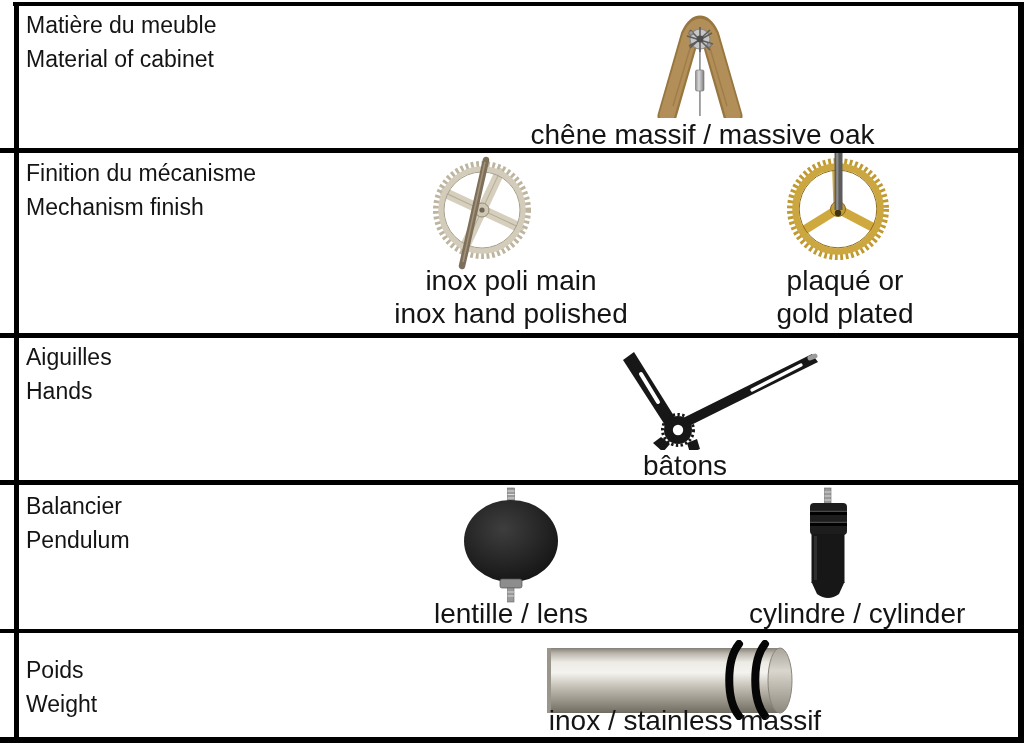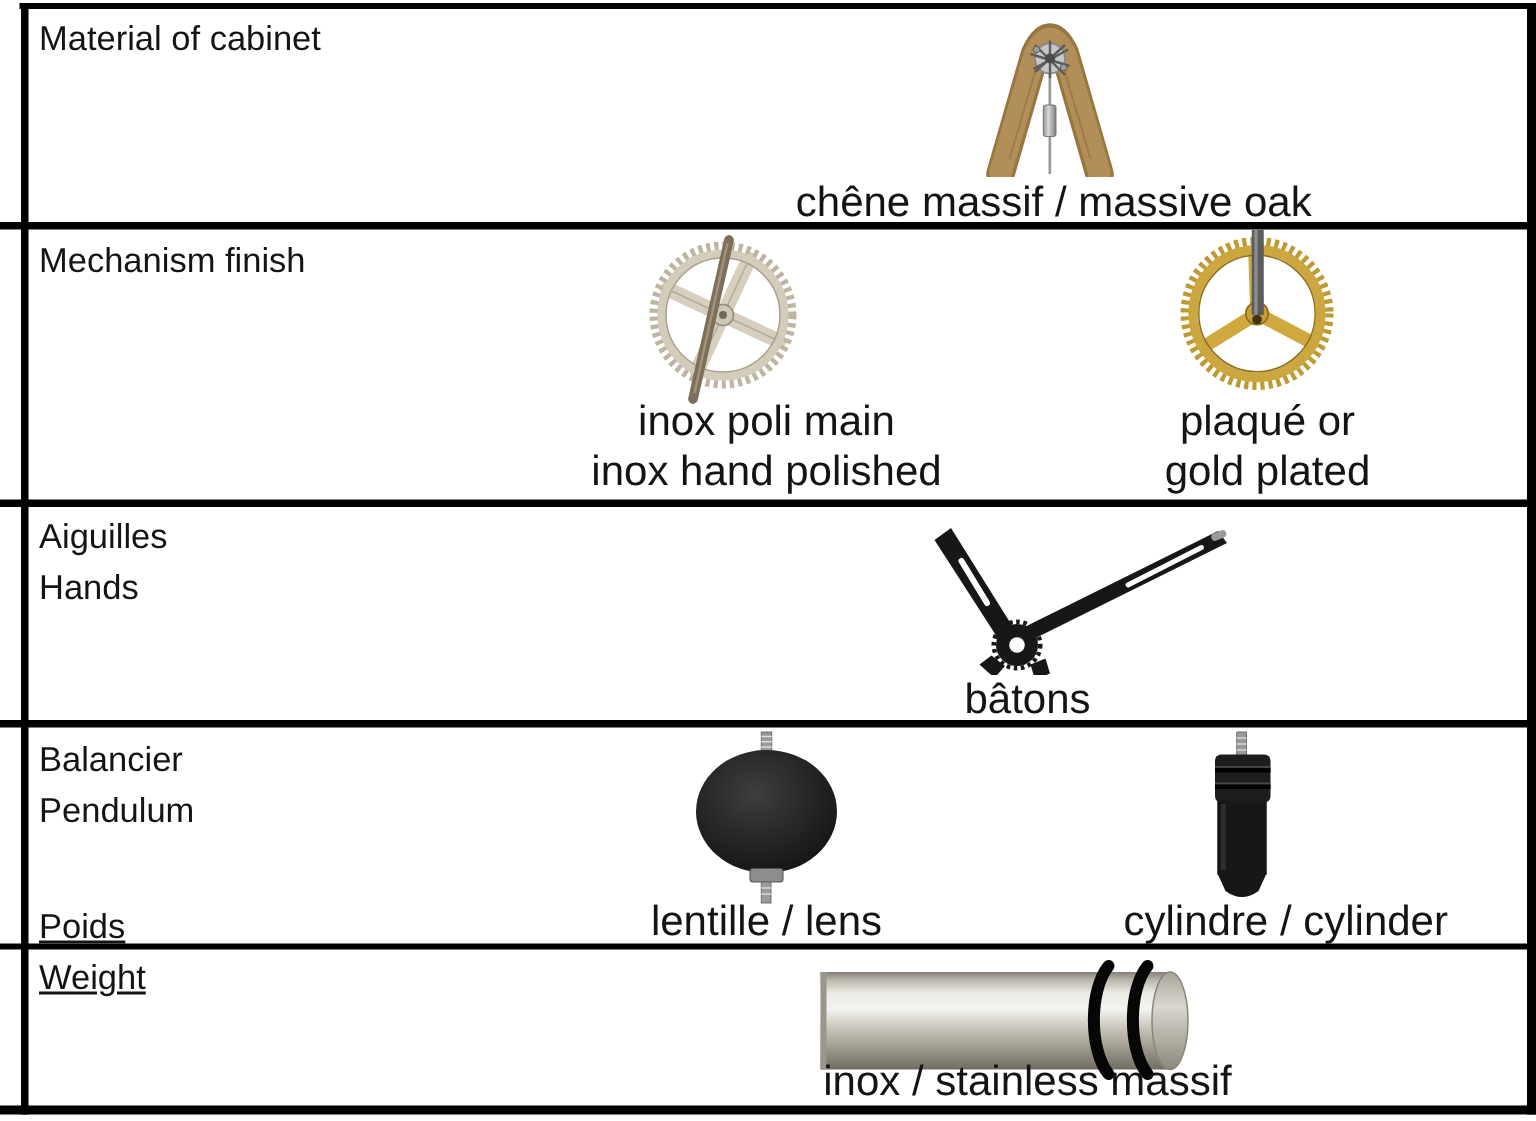--- a/index.html
+++ b/index.html
@@ -36,20 +36,21 @@
   <div class="hline" style="left:13px;top:2px;width:1011px;height:4px;"></div>
   <div class="hline" style="left:0;top:148px;width:1024px;height:5px;"></div>
   <div class="hline" style="left:0;top:333px;width:1024px;height:5px;"></div>
   <div class="hline" style="left:0;top:480px;width:1024px;height:5px;"></div>
   <div class="hline" style="left:0;top:629px;width:1024px;height:4px;"></div>
   <div class="hline" style="left:0;top:737px;width:1024px;height:6px;"></div>
   <div class="vline" style="left:14px;top:2px;width:5px;height:741px;"></div>
   <div class="vline" style="left:1018px;top:2px;width:6px;height:741px;"></div>
 
   <div class="label" style="top:8px;">
+    <div>Matière du meuble</div>
     <div>Material of cabinet</div>
   </div>
 
   <svg class="art" style="left:635px;top:6px;" width="130" height="112" viewBox="0 0 130 112">
     <defs>
       <linearGradient id="wgt" x1="0" y1="0" x2="1" y2="0">
         <stop offset="0" stop-color="#8f8f8f"></stop>
           <stop offset="0.4" stop-color="#d9d9d9"></stop>
           <stop offset="1" stop-color="#7d7d7d"></stop>
       </linearGradient>
@@ -64,20 +65,21 @@
 
     <circle cx="65" cy="33" r="10" fill="#c7c7c7" stroke="#8a8a8a" stroke-width="1.2"></circle>
     <path d="M52,30 L78,38 M54,40 L77,27 M65,21 L65,46 M55,24 L75,44 M75,24 L55,42" stroke="#5d5d5d" stroke-width="1.6"></path>
     <circle cx="65" cy="33" r="3.4" fill="#4c4c4c"></circle>
     <circle cx="56" cy="27" r="2.2" fill="#9b9b9b" stroke="#555" stroke-width="0.6"></circle>
     <circle cx="74" cy="39" r="2.2" fill="#9b9b9b" stroke="#555" stroke-width="0.6"></circle>
   </svg>
   <div class="caption" style="left:520px;top:118px;width:365px;">chêne massif / massive oak</div>
 
   <div class="label" style="top:156px;">
+    <div>Finition du mécanisme</div>
     <div>Mechanism finish</div>
   </div>
 
   <svg class="art" style="left:425px;top:156px;" width="125" height="114" viewBox="0 0 125 114">
     <g transform="rotate(25 57 54)">
       <line x1="16" y1="54" x2="98" y2="54" stroke="#d6cfbd" stroke-width="10" stroke-linecap="round"></line>
       <line x1="57" y1="13" x2="57" y2="95" stroke="#d6cfbd" stroke-width="10" stroke-linecap="round"></line>
       <line x1="16" y1="54" x2="98" y2="54" stroke="#b3ab96" stroke-width="1"></line>
       <line x1="57" y1="13" x2="57" y2="95" stroke="#b3ab96" stroke-width="1"></line>
     </g>
@@ -163,21 +165,21 @@
     <path d="M29.5,6 h6.5 M29.5,10 h6.5 M29.5,14 h6.5" stroke="#d8d8d8" stroke-width="1"></path>
     <rect x="15" y="17" width="37" height="32" rx="4" fill="#1d1d1d"></rect>
     <path d="M15,27.5 h37 M15,38.5 h37" stroke="#000000" stroke-width="3"></path>
     <path d="M15,25.3 h37 M15,36.3 h37" stroke="#4a4a4a" stroke-width="1.2"></path>
     <rect x="16.5" y="48" width="33" height="49" fill="#171717"></rect>
     <path d="M16.5,96 L22,108 Q33,116 44,108 L49.5,96 Z" fill="#171717"></path>
     <rect x="19" y="50" width="3" height="44" fill="#2f2f2f"></rect>
   </svg>
   <div class="caption" style="left:749px;top:597px;width:200px;">cylindre / cylinder</div>
 
-  <div class="label" style="top:600px;text-decoration:underline;">
+  <div class="label" style="top:653px;">
     <div>Poids</div>
     <div>Weight</div>
   </div>
 
   <svg class="art" style="left:540px;top:640px;" width="265" height="80" viewBox="0 0 265 80">
     <defs>
       <linearGradient id="steelv" x1="0" y1="0" x2="0" y2="1">
         <stop offset="0" stop-color="#837f76"></stop>
         <stop offset="0.08" stop-color="#b9b5ac"></stop>
         <stop offset="0.22" stop-color="#ecebe5"></stop>

